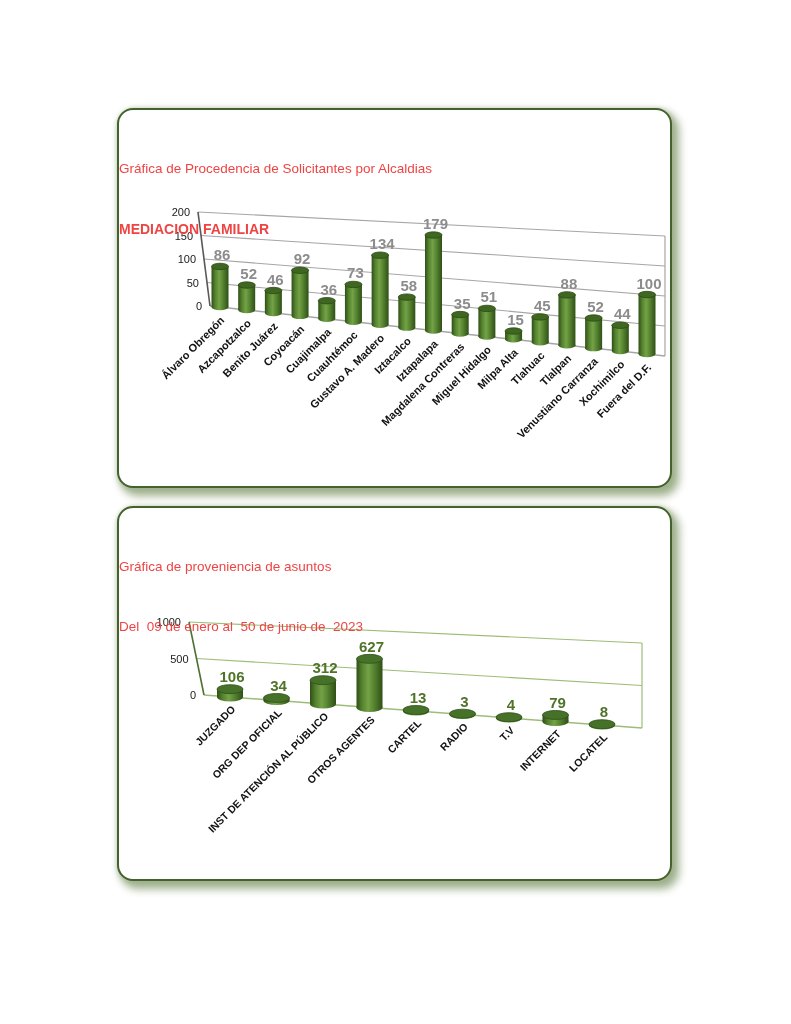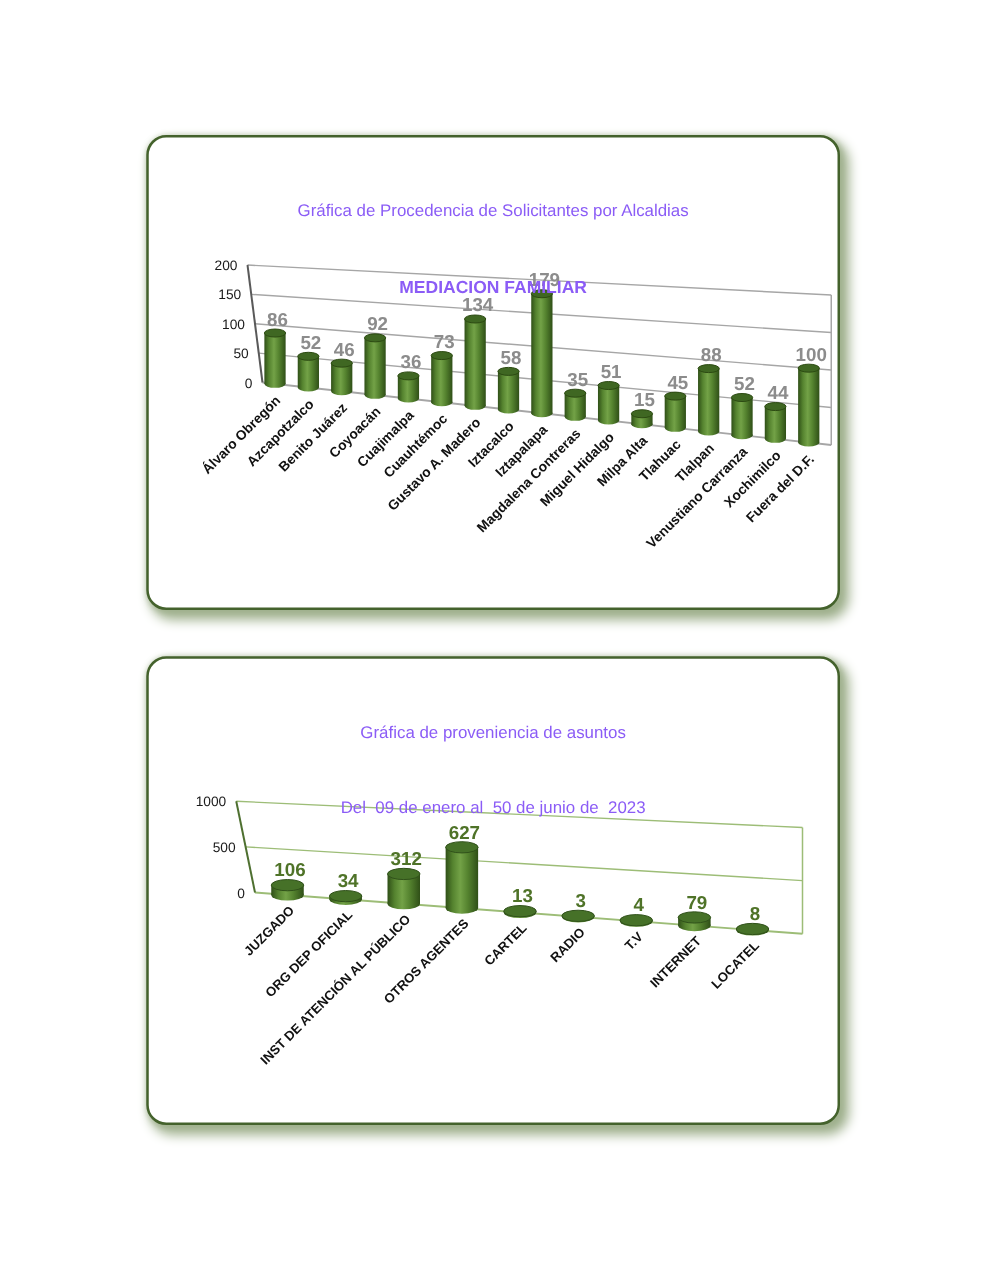--- a/index.html
+++ b/index.html
@@ -19,28 +19,28 @@
     position: absolute;
     left: 117px;
     width: 555px;
     background: #ffffff;
     border: 2.5px solid #44622c;
     border-radius: 16px;
     box-shadow: 5px 6px 9px 2px #9fb08d, 1px 1px 4px 1px rgba(159,176,141,0.55);
     box-sizing: border-box;
   }
   .card-1 { top: 108px; height: 380px; }
-  .card-2 { top: 525px; height: 375px; text-decoration: underline; }
+  .card-2 { top: 506px; height: 375px; text-decoration: underline; }
   .chart-titles {
     position: absolute;
     top: 9px;
     left: 0;
     width: 100%;
-    text-align: center;
-    color: #8b5cf6;
+    text-align: left;
+    color: #ef4444;
     line-height: 20px;
     font-size: 13.5px;
     white-space: pre-wrap;
     z-index: 2;
   }
   .chart-subtitle { font-weight: bold; font-size: 14px; }
   .chart-svg {
     position: absolute;
     left: 0;
     top: 0;

